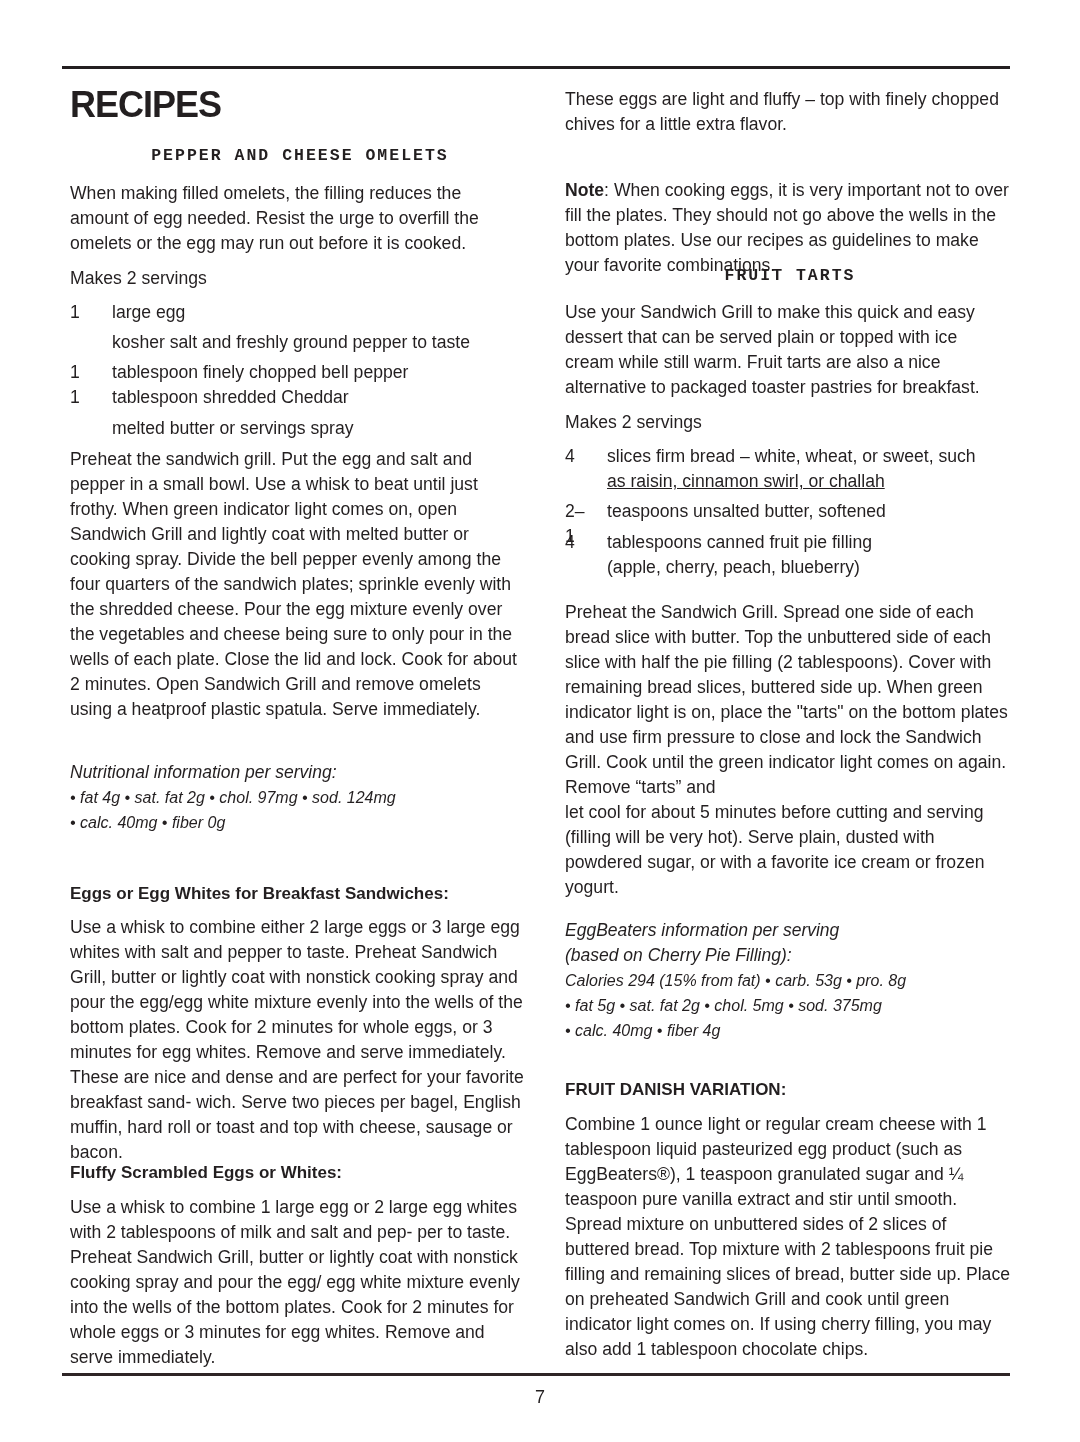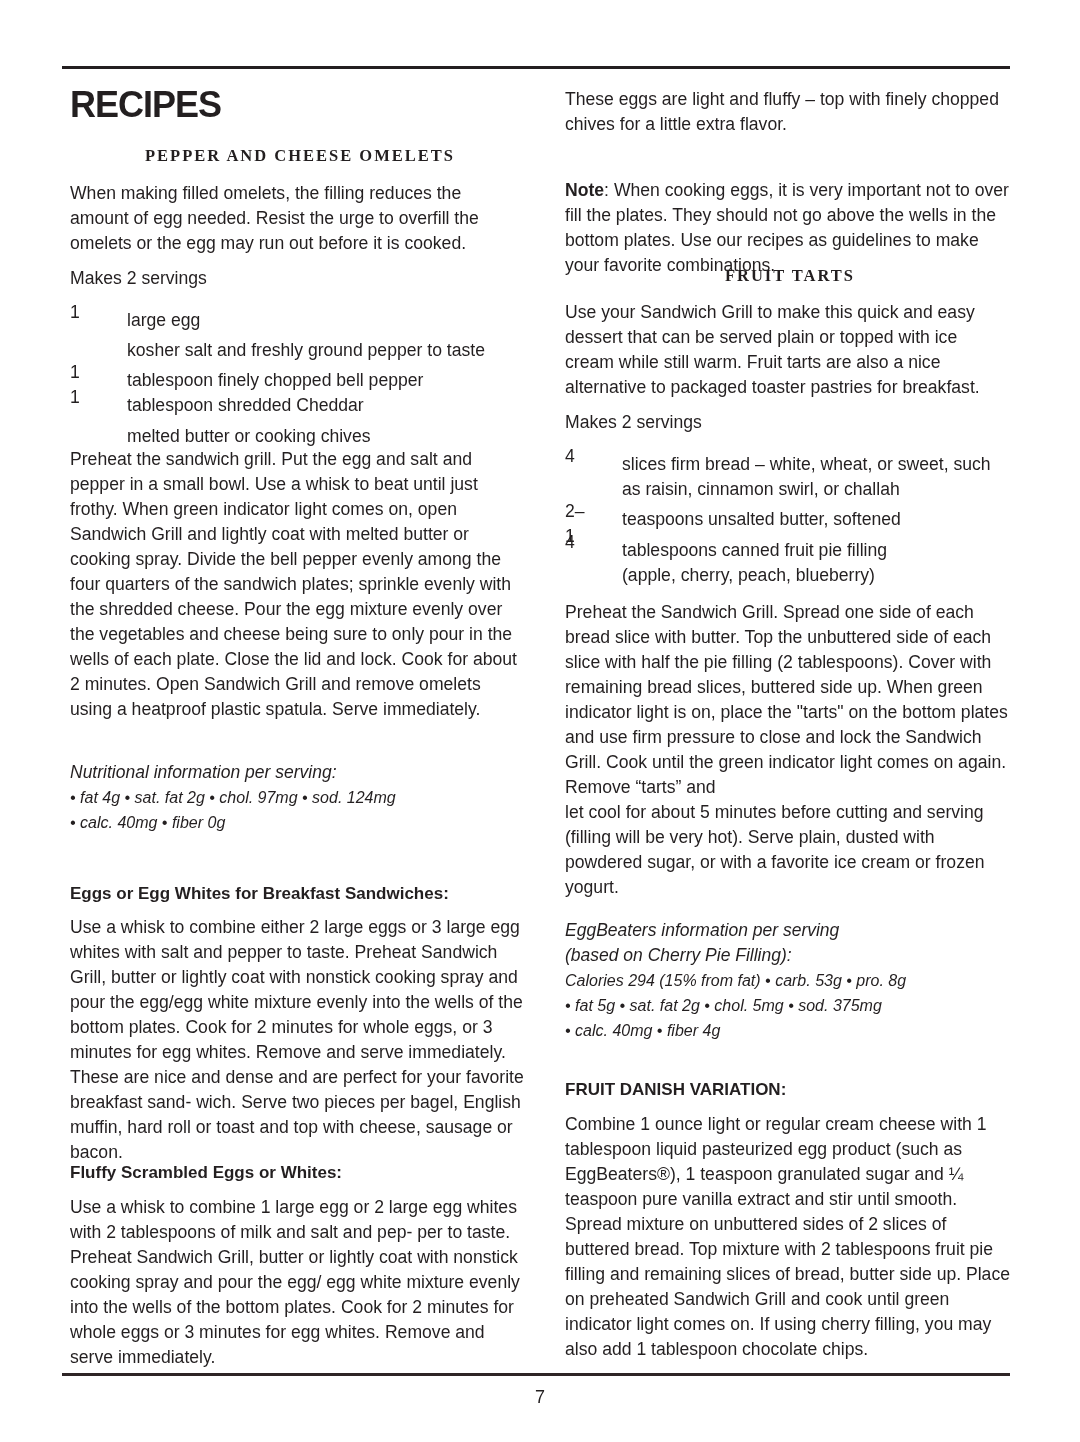--- a/index.html
+++ b/index.html
@@ -3,25 +3,25 @@
 <meta charset="utf-8">
 <style>
   html, body { margin: 0; padding: 0; background: #ffffff; }
   body { width: 1080px; height: 1442px; position: relative; overflow: hidden;
          font-family: "Liberation Sans", sans-serif; color: #231f20; }
   .rule-top { position: absolute; left: 62px; top: 66px; width: 948px; height: 3px; background: #231f20; }
   .rule-bottom { position: absolute; left: 62px; top: 1373px; width: 948px; height: 3px; background: #2e2526; }
   .page-num { position: absolute; left: 0; width: 1080px; top: 1387px; text-align: center; font-size: 18px; }
   .page-title { position: absolute; left: 70px; top: 84px; font-size: 36px; font-weight: bold; letter-spacing: -1px; margin: 0; }
   .blk { position: absolute; font-size: 17.6px; line-height: 25px; margin: 0; }
-  .recipe-head { position: absolute; font-weight: bold; font-size: 16.5px; letter-spacing: 2px; text-align: center; font-family: Liberation Serif, serif; }
+  .recipe-head { position: absolute; font-weight: bold; font-size: 16.5px; letter-spacing: 2px; text-align: center; font-family: Liberation Mono, monospace; }
   .sub-head { position: absolute; font-weight: bold; font-size: 17px; }
   .ing { position: absolute; font-size: 17.6px; line-height: 25px; }
   .ing .qty { position: absolute; left: 0; }
-  .ing .item { position: absolute; left: 57px; white-space: nowrap; margin-top: 8px; }
+  .ing .item { position: absolute; left: 42px; white-space: nowrap; }
   .nutri { position: absolute; text-align: left; font-style: italic; font-size: 16px; line-height: 25px; }
   .nutri .h { font-size: 17.5px; }
   b.note { font-weight: bold; }
 </style>
 </head>
 <body>
 
 <div class="rule-top"></div>
 
 <h1 class="page-title">RECIPES</h1>
@@ -43,21 +43,21 @@
     <div class="ing" style="left:70px; top:360px;">
       <span class="qty">1</span>
       <span class="item">tablespoon finely chopped bell pepper</span>
     </div>
     <div class="ing" style="left:70px; top:385px;">
       <span class="qty">1</span>
       <span class="item">tablespoon shredded Cheddar</span>
     </div>
     <div class="ing" style="left:70px; top:416px;">
       <span class="qty"></span>
-      <span class="item">melted butter or cooking chives</span>
+      <span class="item">melted butter or servings spray</span>
     </div>
   </div>
 
   <p class="blk" style="left:70px; top:447px; width:455px;">Preheat the sandwich grill. Put the egg and salt and pepper in a small bowl. Use a whisk to beat until just frothy. When green indicator light comes on, open Sandwich Grill and lightly coat with melted butter or cooking spray. Divide the bell pepper evenly among the four quarters of the sandwich plates; sprinkle evenly with the shredded cheese. Pour the egg mixture evenly over the vegetables and cheese being sure to only pour in the wells of each plate. Close the lid and lock. Cook for about 2 minutes. Open Sandwich Grill and remove omelets using a heatproof plastic spatula. Serve immediately.</p>
 
   <div class="nutri" style="left:70px; top:760px; width:450px;">
     <div class="h">Nutritional information per serving:</div>
     <div>• fat 4g • sat. fat 2g • chol. 97mg • sod. 124mg</div>
     <div>• calc. 40mg • fiber 0g</div>
   </div>
@@ -74,21 +74,21 @@
   <p class="blk" style="left:565px; top:144px; width:448px;margin-top:34px;"><b class="note">Note</b><span>: When cooking eggs, it is very important not to over fill the plates. They should not go above the wells in the bottom plates. Use our recipes as guidelines to make your favorite combinations.</span></p>
 
   <div class="recipe-head" style="left:565px; top:266px; width:450px; letter-spacing:2px;">FRUIT TARTS</div>
   <p class="blk" style="left:565px; top:300px; width:445px;">Use your Sandwich Grill to make this quick and easy dessert that can be served plain or topped with ice cream while still warm. Fruit tarts are also a nice alternative to packaged toaster pastries for breakfast.</p>
   <p class="blk" style="left:565px; top:410px;">Makes 2 servings</p>
 
   <div>
     <div class="ing" style="left:565px; top:444px;">
       <span class="qty">4</span>
       <span class="item">slices firm bread – white, wheat, or sweet, such</span>
-      <span class="item" style="top:25px;">as raisin, cinnamon swirl, or challah</span>
+      <span class="item" style="top:25px;text-decoration:underline;">as raisin, cinnamon swirl, or challah</span>
     </div>
     <div class="ing" style="left:565px; top:499px;">
       <span class="qty">2–1</span>
       <span class="item">teaspoons unsalted butter, softened</span>
     </div>
     <div class="ing" style="left:565px; top:530px;">
       <span class="qty">4</span>
       <span class="item">tablespoons canned fruit pie filling</span>
       <span class="item" style="top:25px;">(apple, cherry, peach, blueberry)</span>
     </div>

